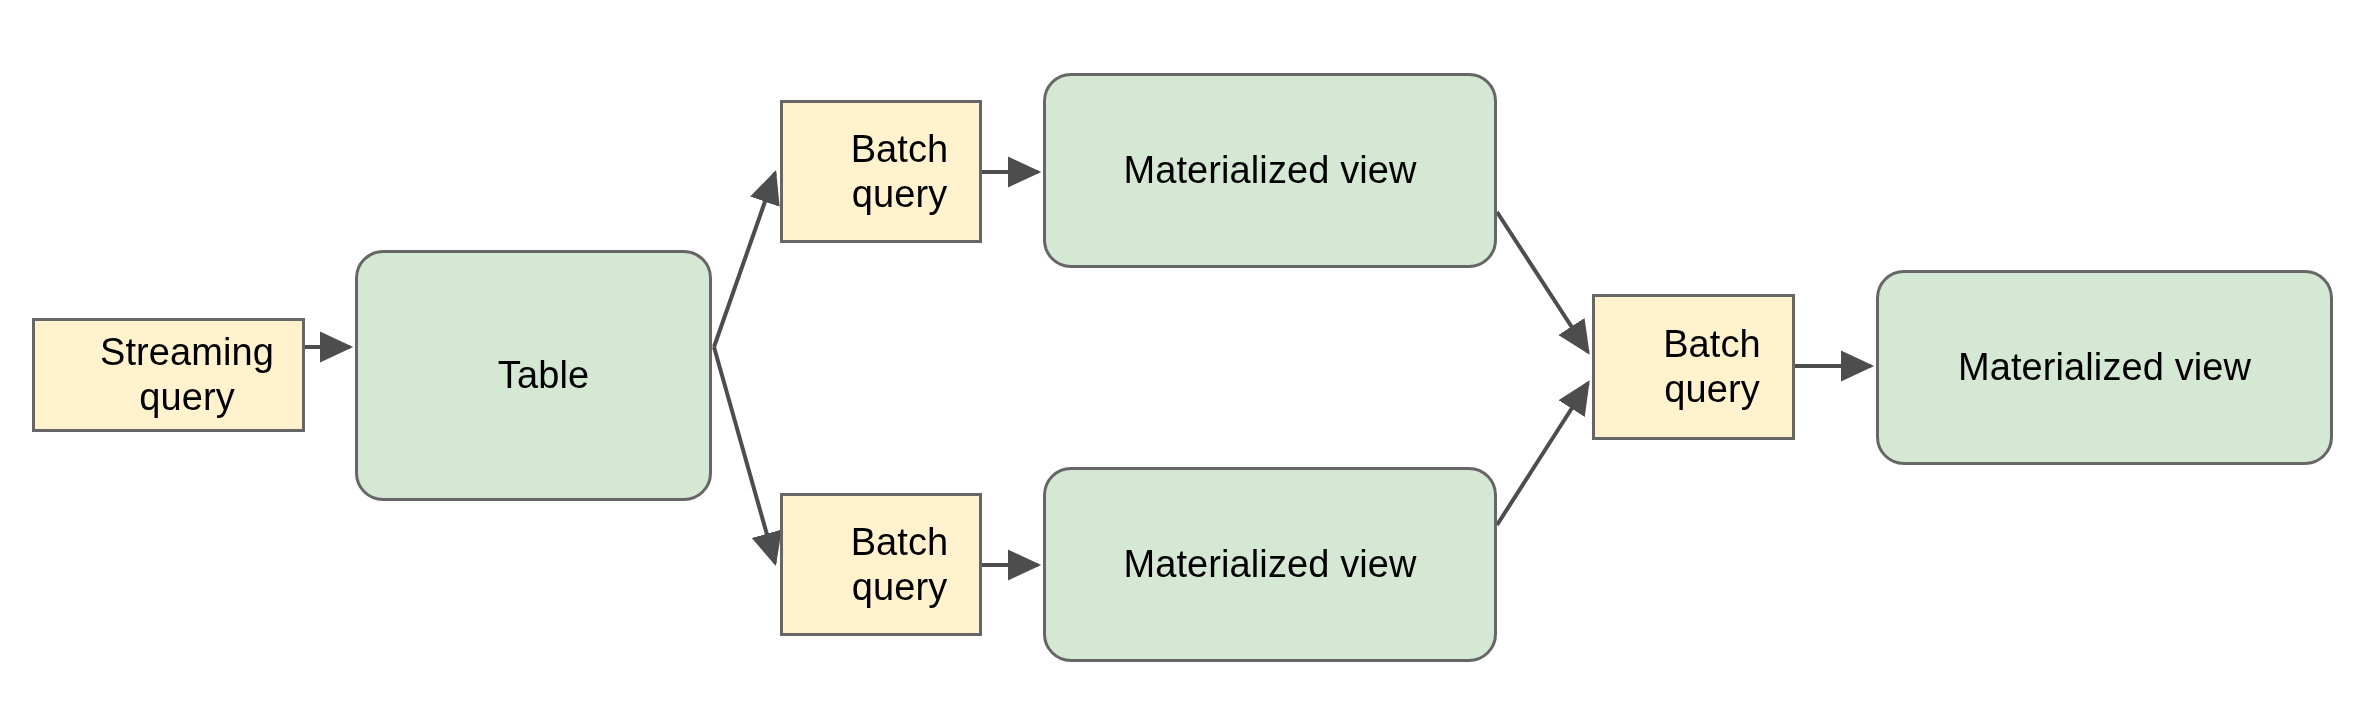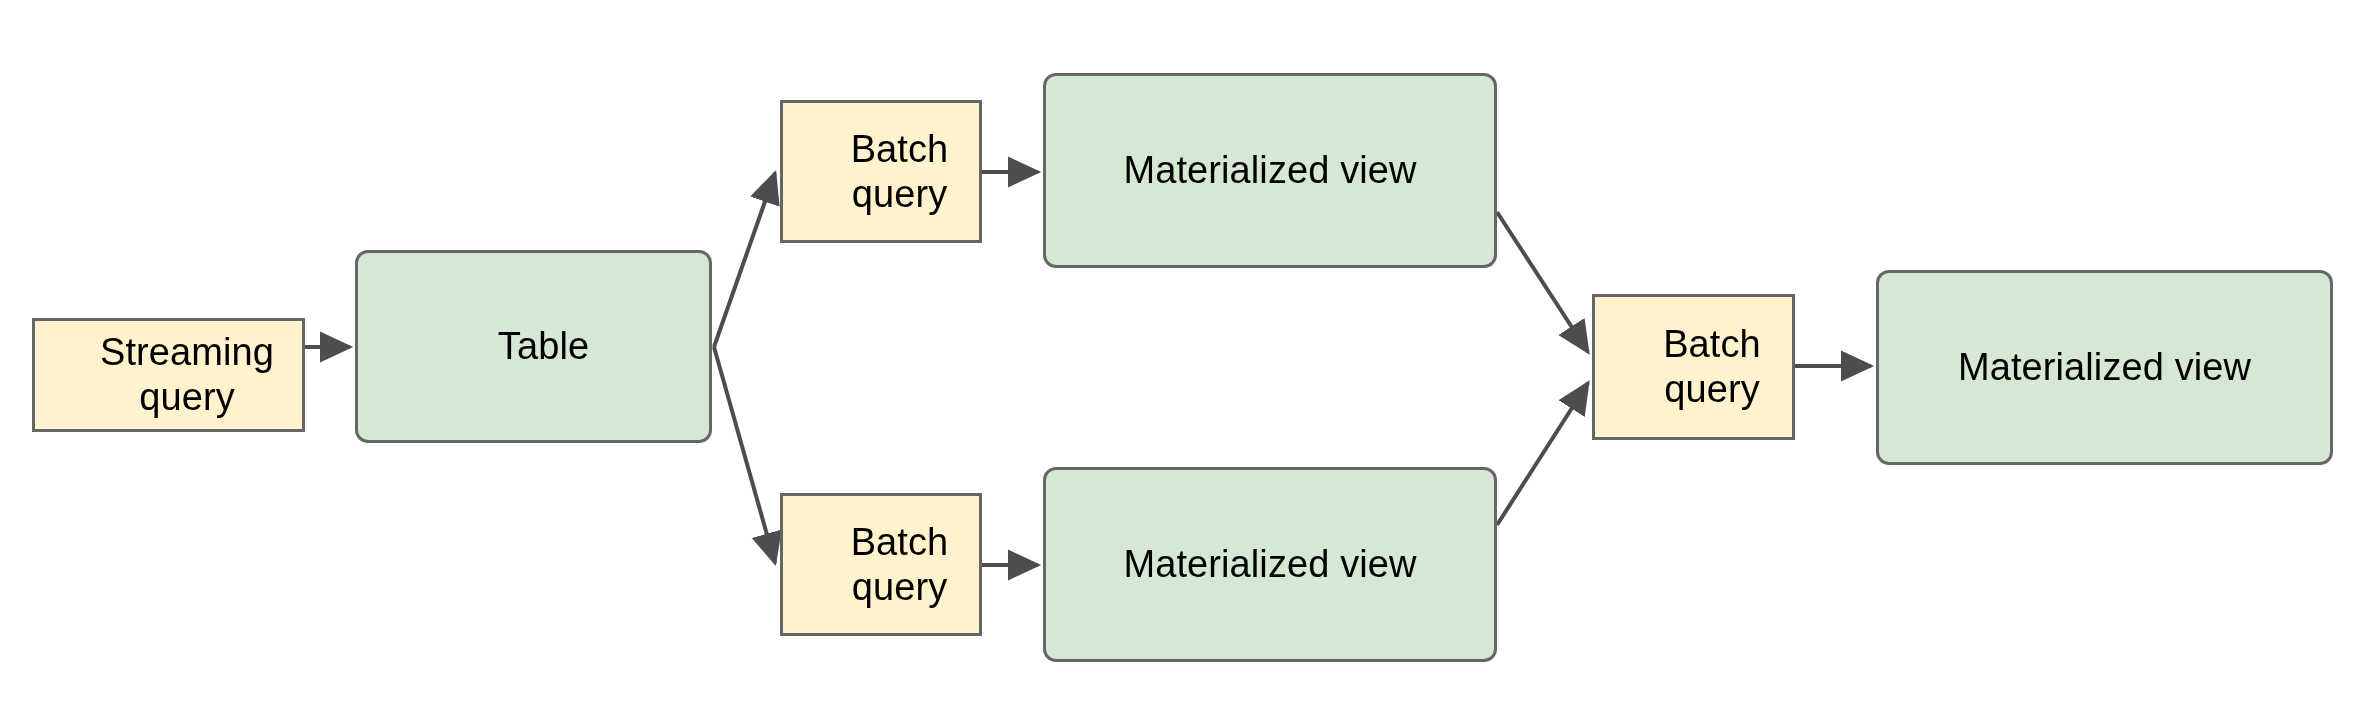--- a/index.html
+++ b/index.html
@@ -42,21 +42,21 @@
   }
   .node.query {
     background: #fff2cc;
     border-color: #666666;
     border-radius: 0;
     padding-left: 37px;
   }
   .node.store {
     background: #d5e8d4;
     border-color: #666666;
-    border-radius: 13px;
+    border-radius: 28px;
   }
 </style>
 </head>
 <body>
 
 <div id="canvas">
 
   <svg class="edges" viewBox="0 0 2370 720" width="2370" height="720" xmlns="http://www.w3.org/2000/svg">
     <defs>
       <marker id="arrowhead" markerWidth="9" markerHeight="9" refX="7.6" refY="4.5" orient="auto" markerUnits="strokeWidth">
@@ -79,21 +79,21 @@
     <line x1="1497" y1="525" x2="1588" y2="383" stroke="#4d4d4d" stroke-width="4" marker-end="url(#arrowhead)"></line>
 
     <line x1="1795" y1="366" x2="1871" y2="366" stroke="#4d4d4d" stroke-width="4" marker-end="url(#arrowhead)"></line>
   </svg>
 
   <div class="node query" style="left: 32px; top: 274px; width: 273px; height: 114px; margin-top: 44px;">
     <span>Streaming
 query</span>
   </div>
 
-  <div class="node store" style="left: 355px; top: 250px; width: 357px; height: 193px; padding-left: 20px;">
+  <div class="node store" style="left: 355px; top: 250px; width: 357px; height: 251px; padding-left: 20px;">
     <span>Table</span>
   </div>
 
   <div class="node query" style="left: 780px; top: 100px; width: 202px; height: 143px;">
     <span>Batch
 query</span>
   </div>
 
   <div class="node store" style="left: 1043px; top: 73px; width: 454px; height: 195px;">
     <span>Materialized view</span>

